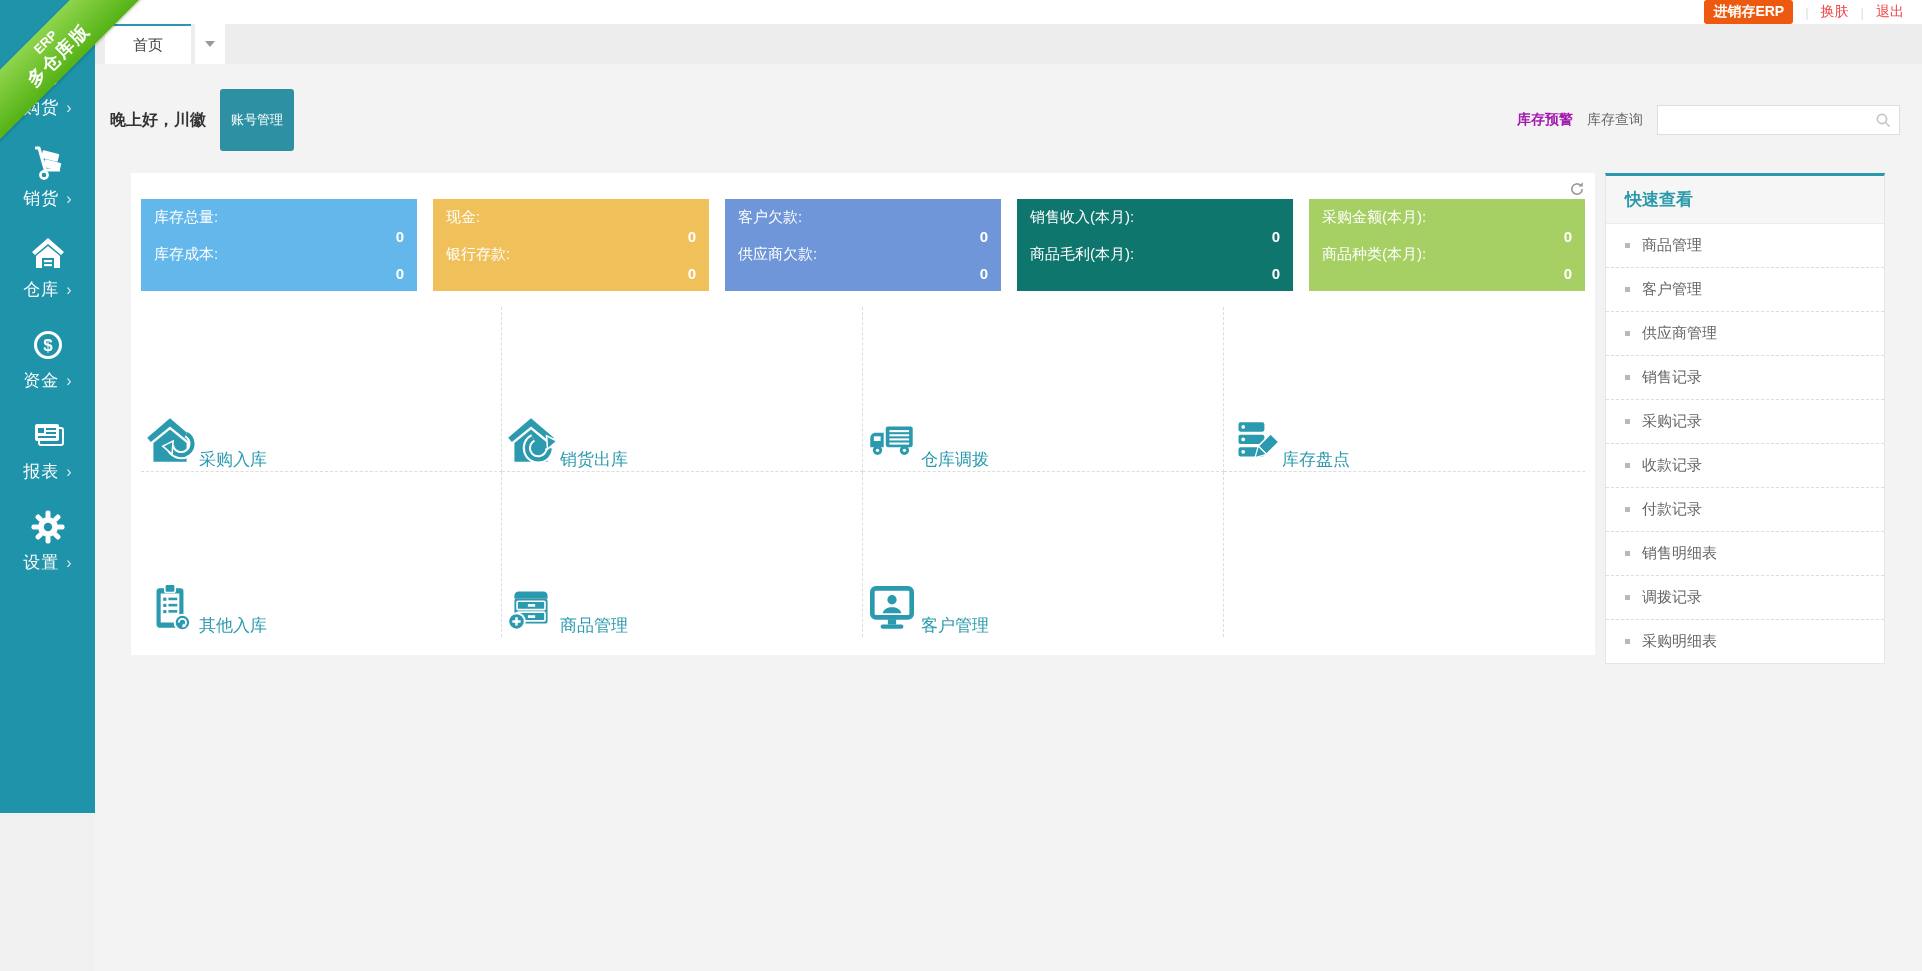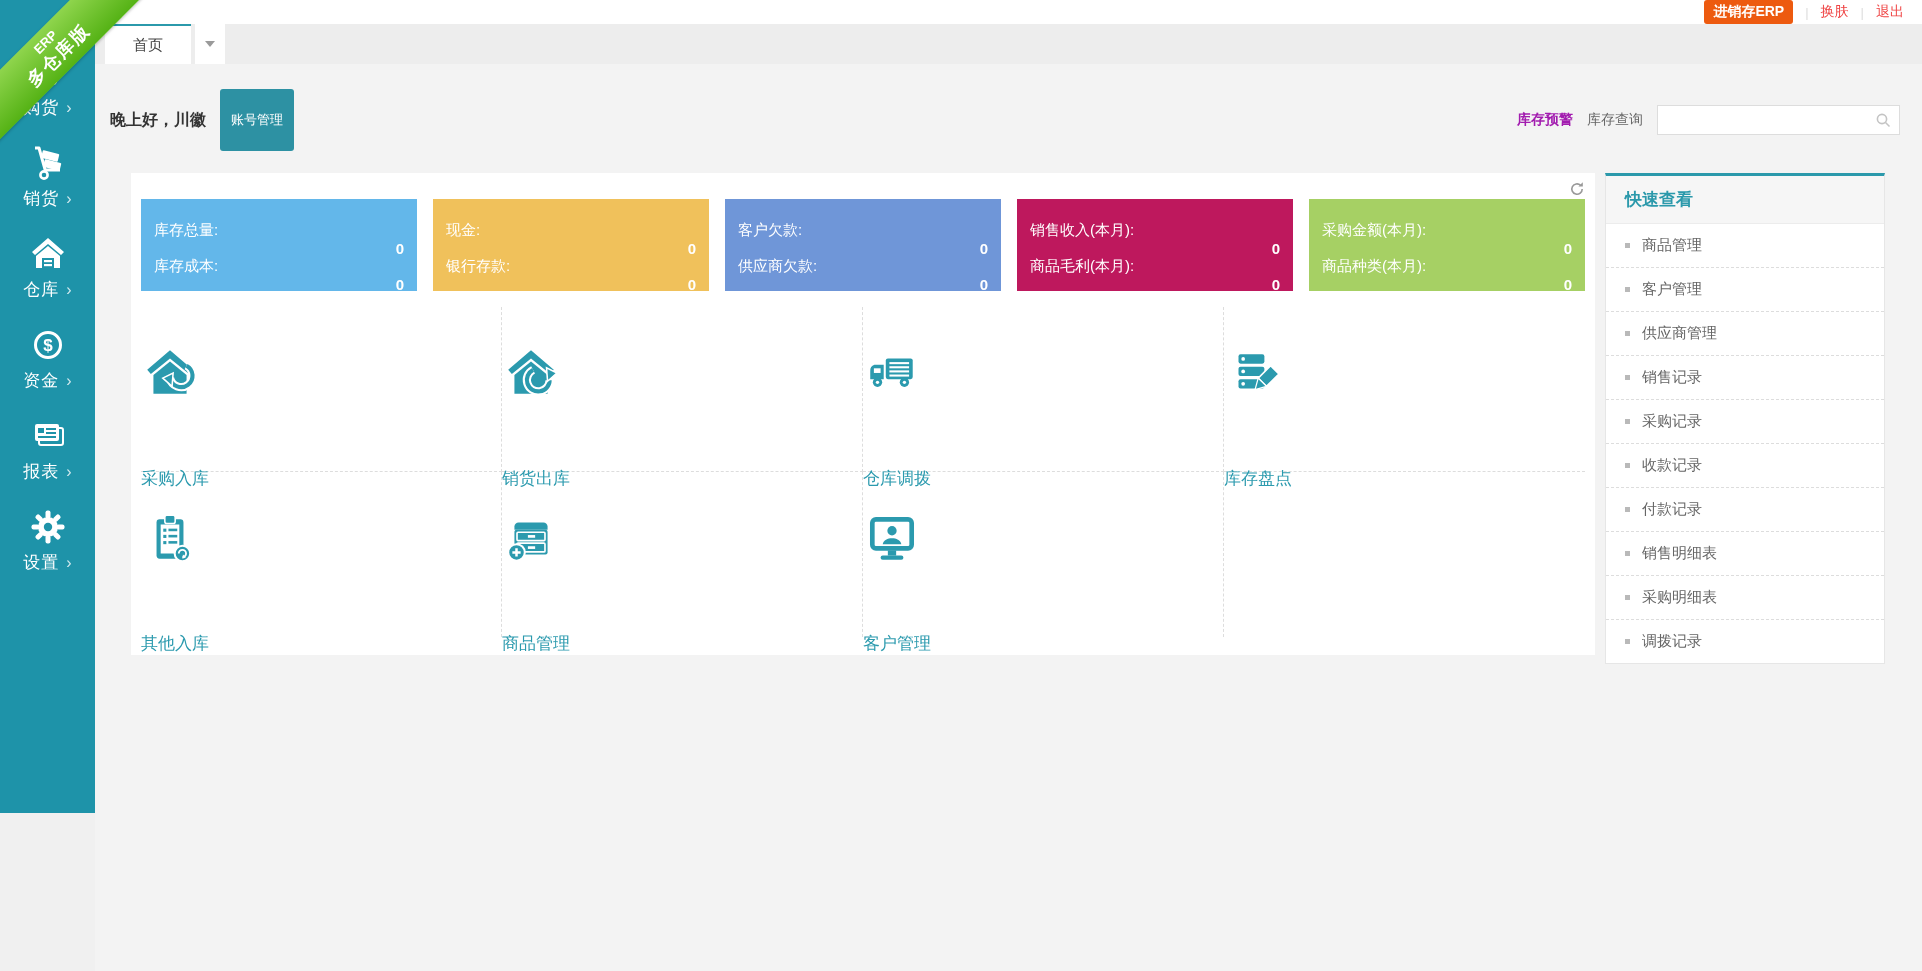--- a/index.html
+++ b/index.html
@@ -41,27 +41,27 @@
   .inv-query{font-size:14px;color:#666;margin-left:14px;cursor:pointer;}
   .searchbox{position:relative;width:243px;height:30px;background:#fff;border:1px solid #ddd;margin-left:14px;box-sizing:border-box;}
   .searchbox input{width:100%;height:100%;border:none;outline:none;padding:0 30px 0 8px;font-size:14px;box-sizing:border-box;background:transparent;font-family:inherit;}
   .search-icon{position:absolute;right:7px;top:6px;}
 
   .panels{display:flex;align-items:flex-start;gap:10px;padding:0 37px 0 36px;}
   .main-panel{flex:1;background:#fff;position:relative;padding:26px 10px 18px;box-sizing:border-box;}
   .refresh{position:absolute;top:8px;right:10px;cursor:pointer;line-height:0;}
 
   .cards{display:flex;gap:16px;}
-  .card{flex:1;height:92px;color:#fff;padding:22px 13px;box-sizing:border-box;display:flex;flex-direction:column;justify-content:space-between;}
+  .card{flex:1;height:92px;color:#fff;padding:9px 13px;box-sizing:border-box;display:flex;flex-direction:column;justify-content:space-between;}
   .card .row-label{font-size:15px;}
   .card .row-value{font-size:15px;font-weight:bold;text-align:right;}
-  .card.c0{background:#63b7ea}.card.c1{background:#f0c15b}.card.c2{background:#6f96d8}.card.c3{background:#be185d}.card.c4{background:#a6d064}
+  .card.c0{background:#63b7ea}.card.c1{background:#f0c15b}.card.c2{background:#6f96d8}.card.c3{background:#0f766e}.card.c4{background:#a6d064}
 
   .grid{display:grid;grid-template-columns:repeat(4,1fr);margin-top:16px;}
-  .cell{height:165px;display:flex;flex-direction:column;align-items:flex-start;padding-top:38px;box-sizing:border-box;cursor:pointer;gap:44px;}
+  .cell{height:165px;display:flex;flex-direction:row;align-items:flex-end;padding-top:38px;box-sizing:border-box;cursor:pointer;}
   .cell:not(:nth-child(4n)){border-right:1px dashed #ddd;}
   .cell:nth-child(-n+4){border-bottom:1px dashed #ddd;}
   .cell svg{width:58px;height:58px;display:block;}
   .cell-label{margin-top:20px;font-size:17px;color:#2b9aae;}
 
   .quick-panel{width:280px;flex:none;background:#fff;border:1px solid #e6e6e6;border-top:3px solid #2b99ab;box-sizing:border-box;}
   .quick-header{padding:12px 19px;font-size:17px;font-weight:bold;color:#2b99ab;background:#f6f6f6;border-bottom:1px solid #ececec;}
   .quick-list{list-style:none;margin:0;padding:0;}
   .quick-item{display:flex;align-items:center;padding:12px 19px;font-size:15px;color:#666;cursor:pointer;}
   .quick-item + .quick-item{border-top:1px dashed #ddd;}
@@ -432,25 +432,25 @@
             <li class="quick-item">
                 <span class="bullet"></span>
                 <span>付款记录</span>
               </li>
             <li class="quick-item">
                 <span class="bullet"></span>
                 <span>销售明细表</span>
               </li>
             <li class="quick-item">
                 <span class="bullet"></span>
+                <span>调拨记录</span>
+              </li>
+            <li class="quick-item">
+                <span class="bullet"></span>
                 <span>采购明细表</span>
-              </li>
-            <li class="quick-item">
-                <span class="bullet"></span>
-                <span>调拨记录</span>
               </li>
           </ul>
         </aside>
 
       </div>
     </div>
   </div>
 </div>
 
 </body></html>

